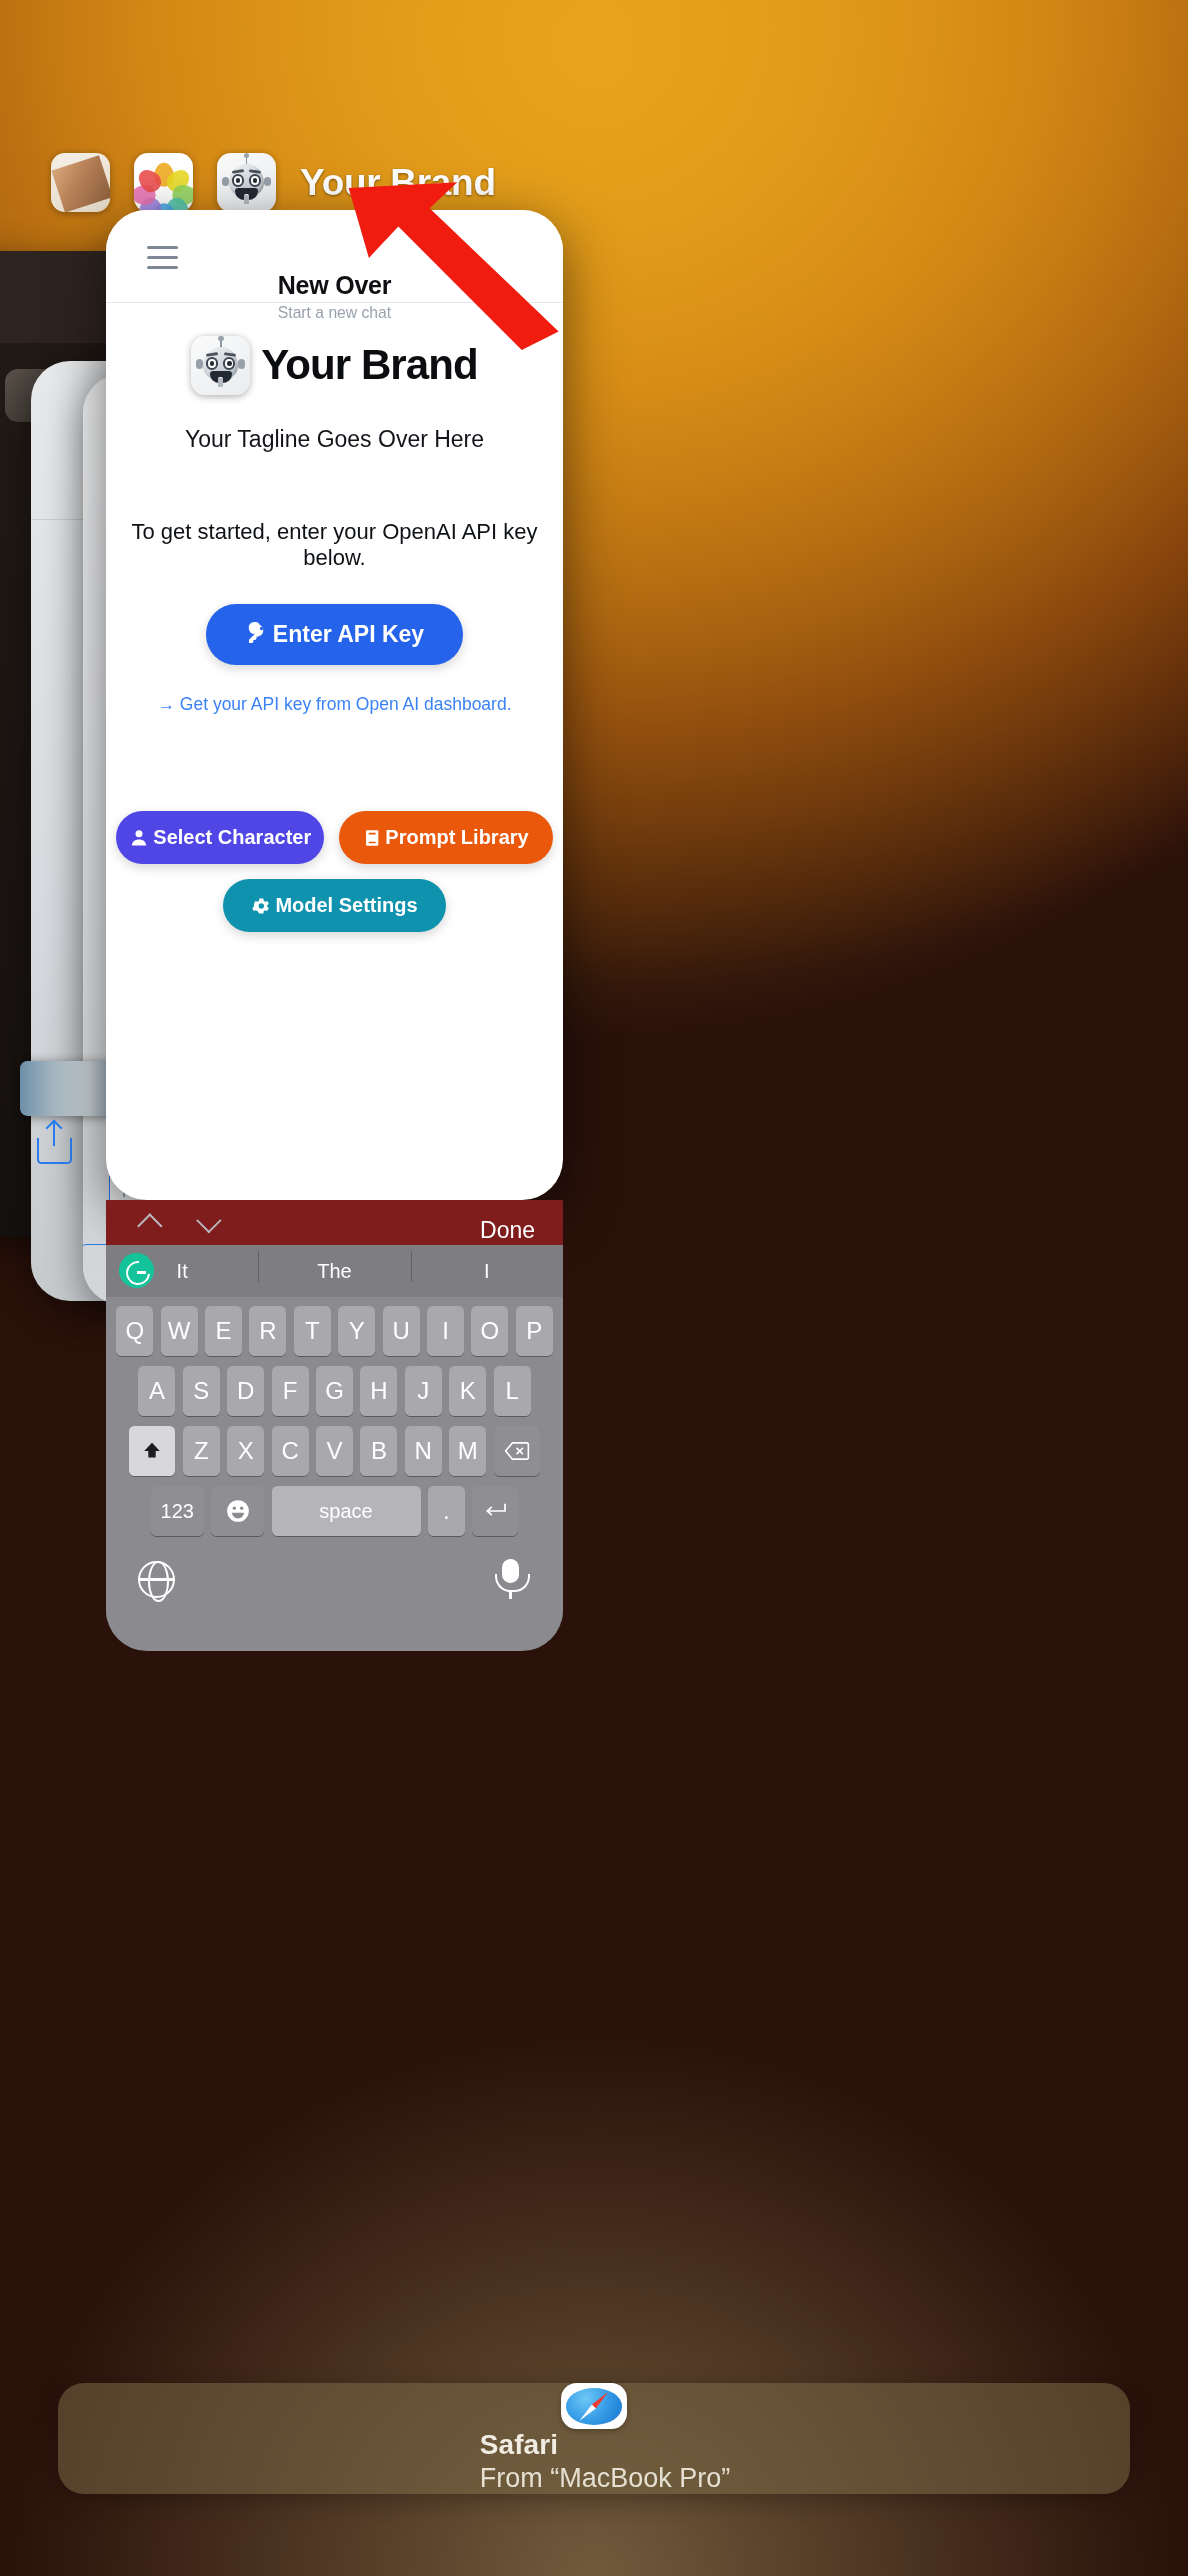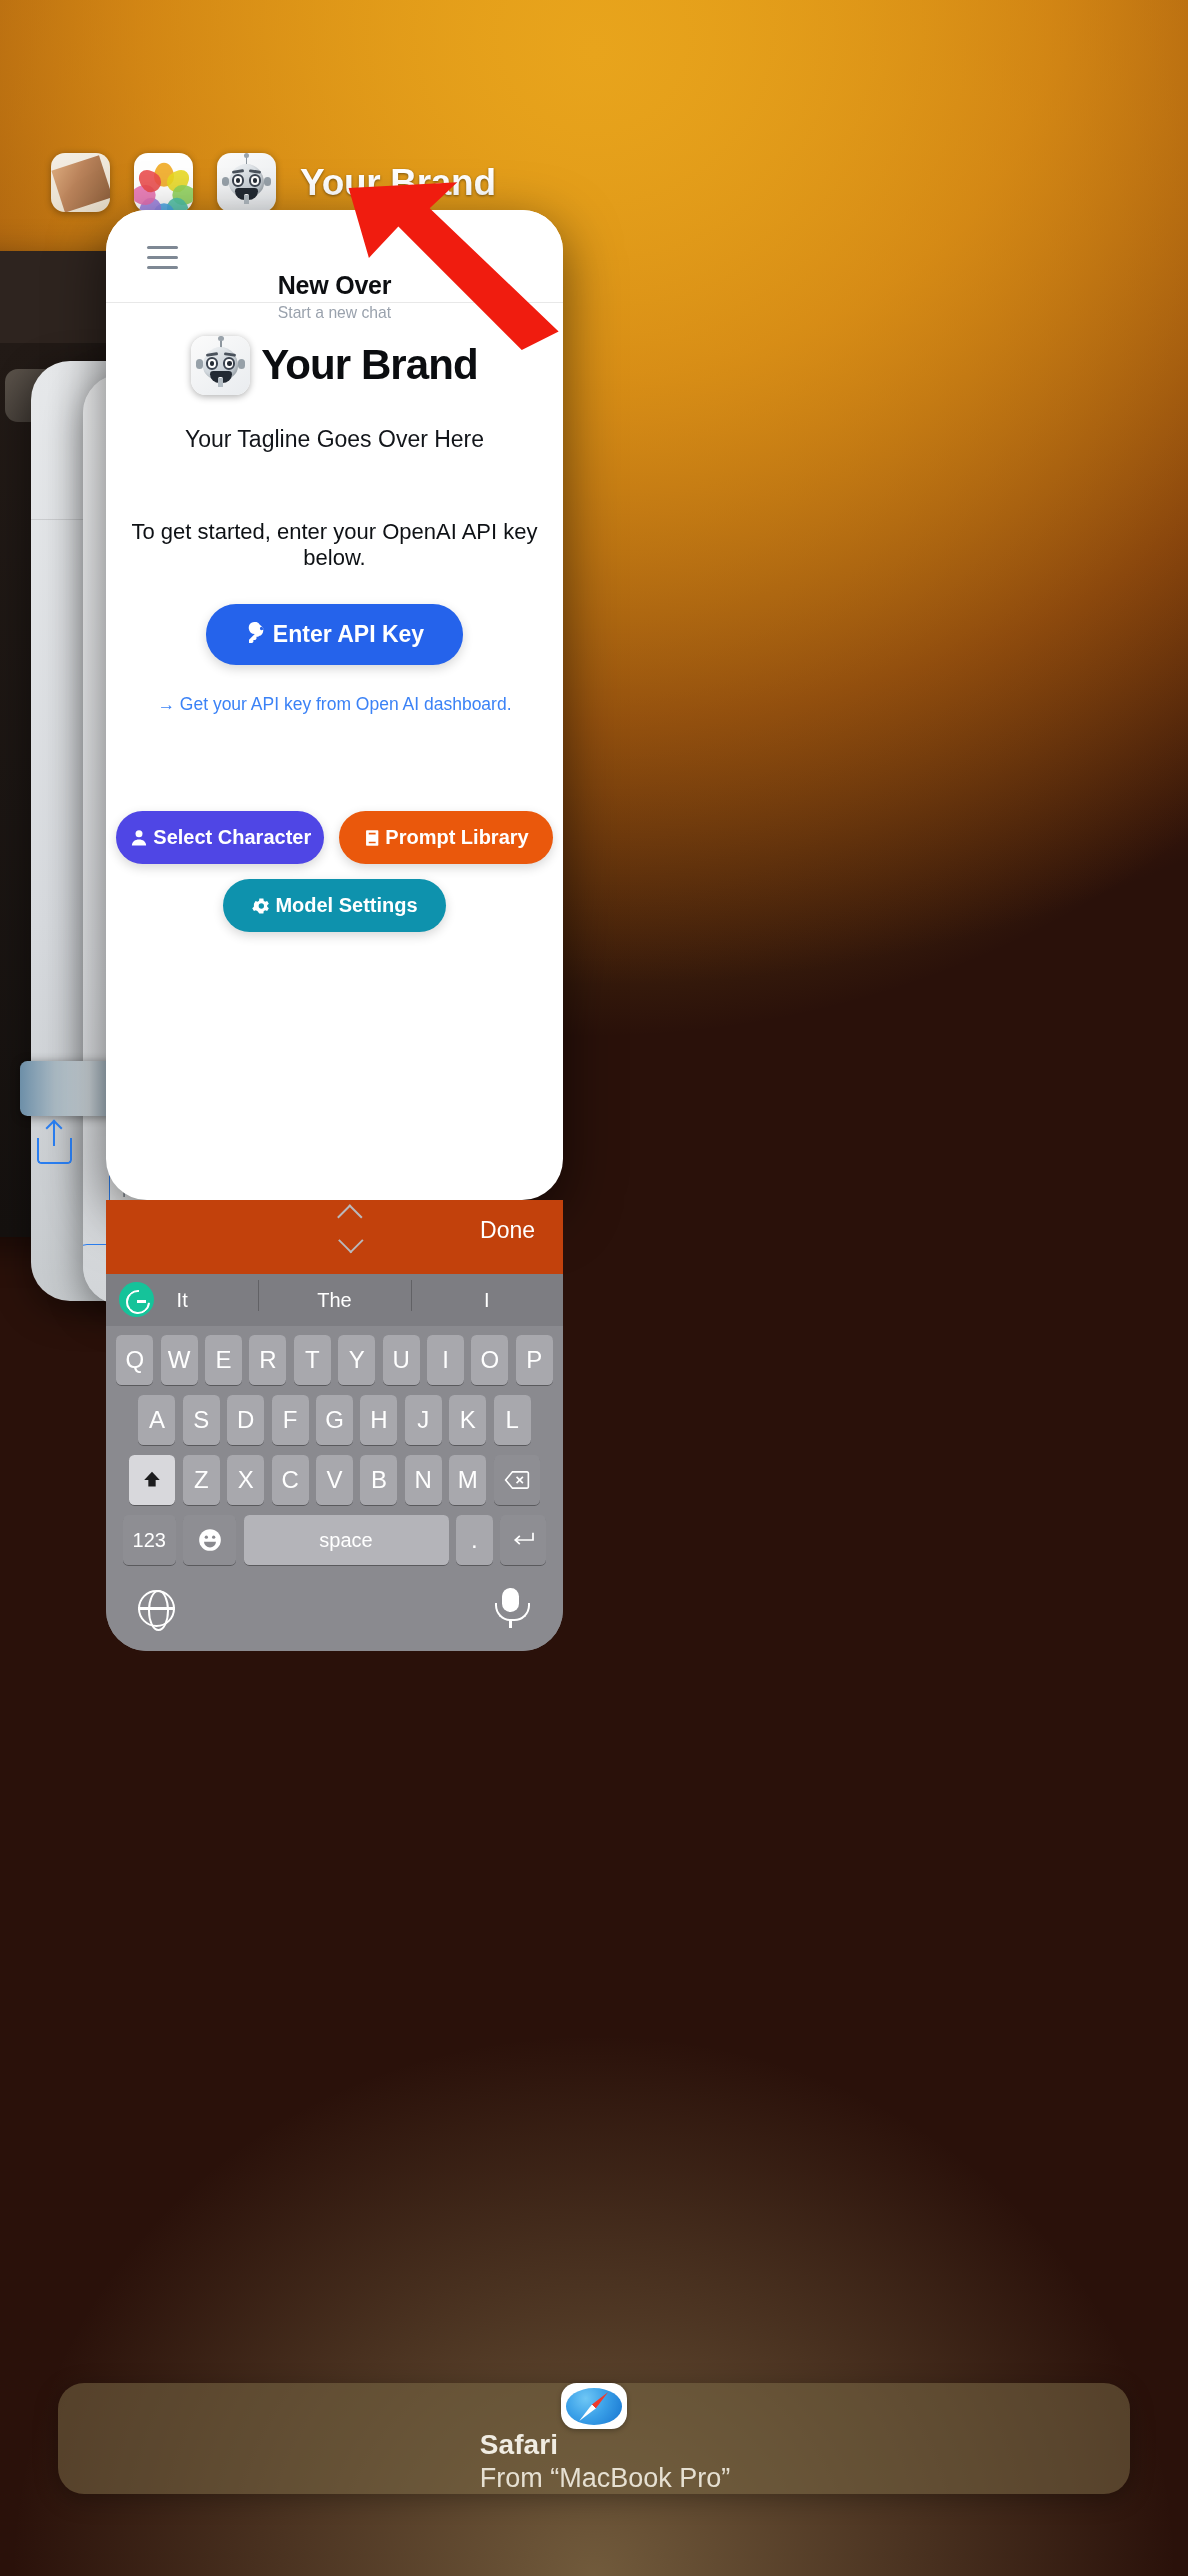--- a/index.html
+++ b/index.html
@@ -143,21 +143,21 @@
                font-size:20px; font-weight:700;}
   #btn-model{ margin-top:14.7px; height:53px; padding:0 28px; border-radius:27px; background:#0e92ad;
               font-size:20px; font-weight:700;}
 
   .ic{ display:inline-block; }
   svg.ic{ fill:#fff; }
 
   
   #keyboard{ position:absolute; left:106px; top:1200px; width:457px; height:451px;
      z-index:11; border-radius:0 0 41px 41px; overflow:hidden; background:#8a8a8f; }
-  .kb-toolbar{ height:74px; background:#c2410c; position:relative; display:flex; align-items:center;flex-direction:column;}
+  .kb-toolbar{ height:45px; background:#7f1d1d; position:relative; display:flex; align-items:center;}
   .kb-toolbar .chev{ width:28px; height:28px; position:relative; }
   .kb-toolbar .chev:before{ content:""; position:absolute; left:5.5px; top:8.3px; width:15.7px; height:15.7px;
      border-left:2.8px solid #b9b9bd; border-top:2.8px solid #b9b9bd; }
   .kb-toolbar .up{ margin-left:29.5px; }
   .kb-toolbar .up:before{ transform:rotate(45deg); }
   .kb-toolbar .down{ margin-left:31px; }
   .kb-toolbar .down:before{ transform:rotate(-135deg); top:3.7px;}
   .kb-toolbar .done{ position:absolute; right:28px; top:16.6px; font-size:23px; color:#fff; font-weight:400;}
 
   .kb-predict{ height:52px; background:#7d7d82; display:flex; align-items:center; position:relative;}
@@ -170,21 +170,21 @@
   .pred + .pred:before{ content:""; position:absolute; left:0; top:-8.3px; height:31px; width:0.9px;
      background:rgba(0,0,0,.22);}
   .pred:first-of-type{ margin-left:48px; }
 
   .kb-rows{ background:#8a8a8f; padding:9.2px 0 0; }
   .krow{ display:flex; justify-content:center; gap:7.4px; margin-bottom:10px; }
   .key{ background:#a8a8ad; border-radius:5.5px; color:#fff; font-size:24px;
         display:flex; align-items:center; justify-content:center;
         box-shadow:0 0.9px 0 rgba(0,0,0,.35); width:37px; height:50px; }
   .key.wide{ width:46px; background:#8e8e93;}
-  .key.space{ width:205px; font-size:20px; }
+  .key.space{ width:149px; font-size:20px; }
   .key.num{ width:53px; font-size:20px;}
   .key.dark{ background:#8e8e93;}
   .key.light{ background:#d8d8dc; }
   .krow.r2{ padding-left:24px; padding-right:24px;}
   .kb-bottom{ height:76px; position:relative; }
   .globe{ position:absolute; left:32px; top:14.7px; width:37px; height:37px; border-radius:50%;
      border:2.3px solid #fff;}
   .globe:before{ content:""; position:absolute; left:50%; top:-2.3px; margin-left:-8.3px; width:16.6px; height:37px;
      border:2.3px solid #fff; border-radius:50%;}
   .globe:after{ content:""; position:absolute; left:-2.3px; top:50%; margin-top:-0.9px; width:37px; height:2.3px;

